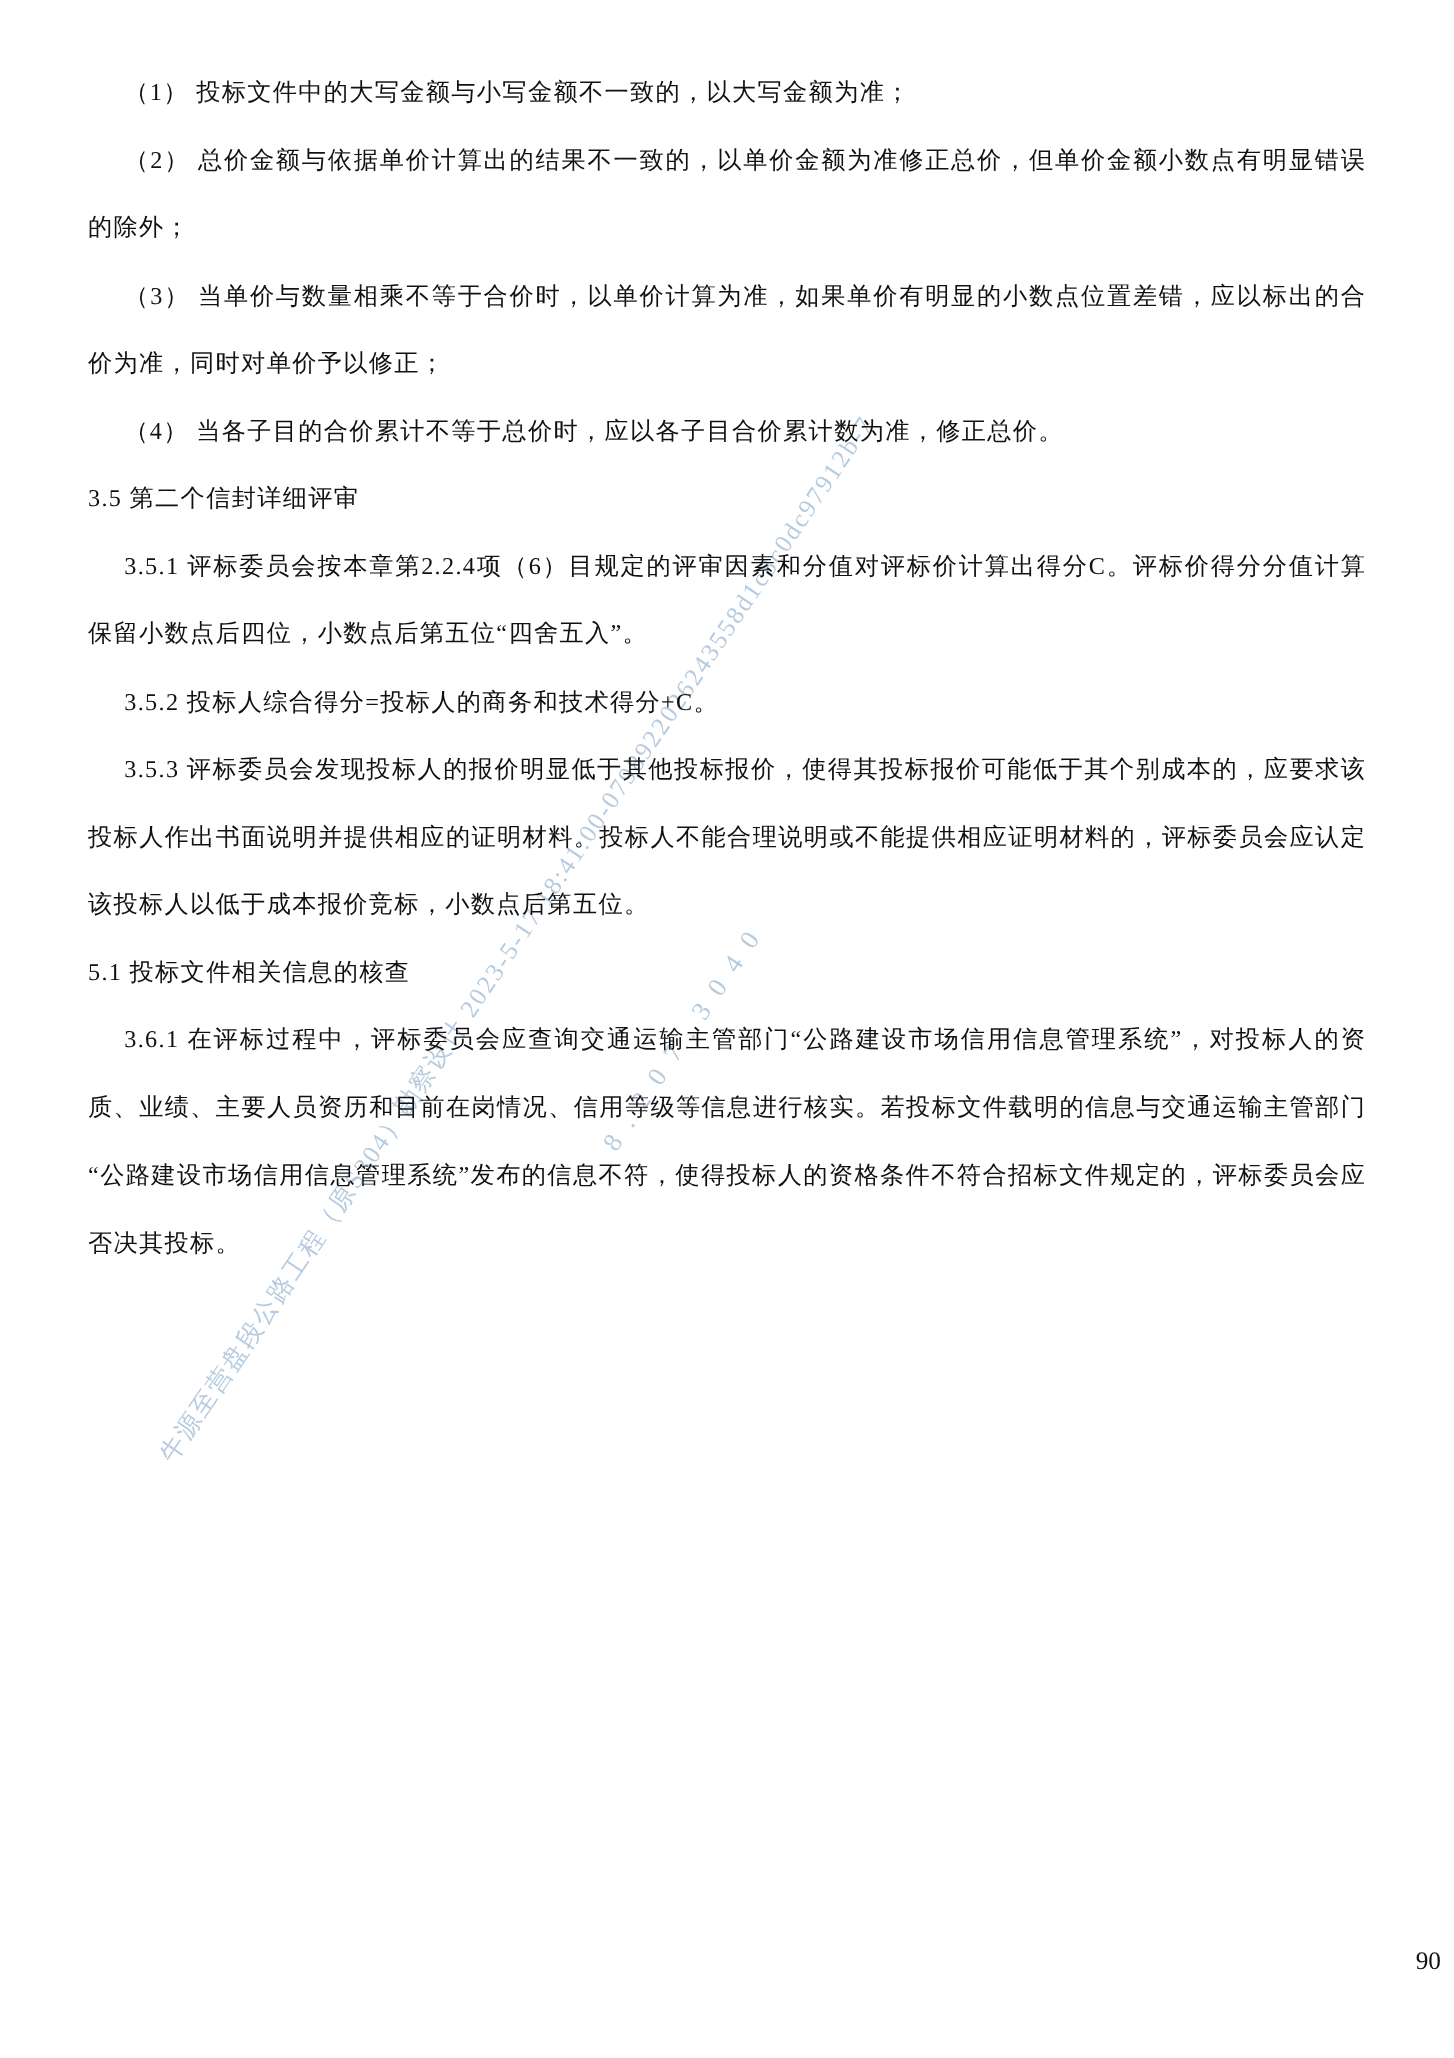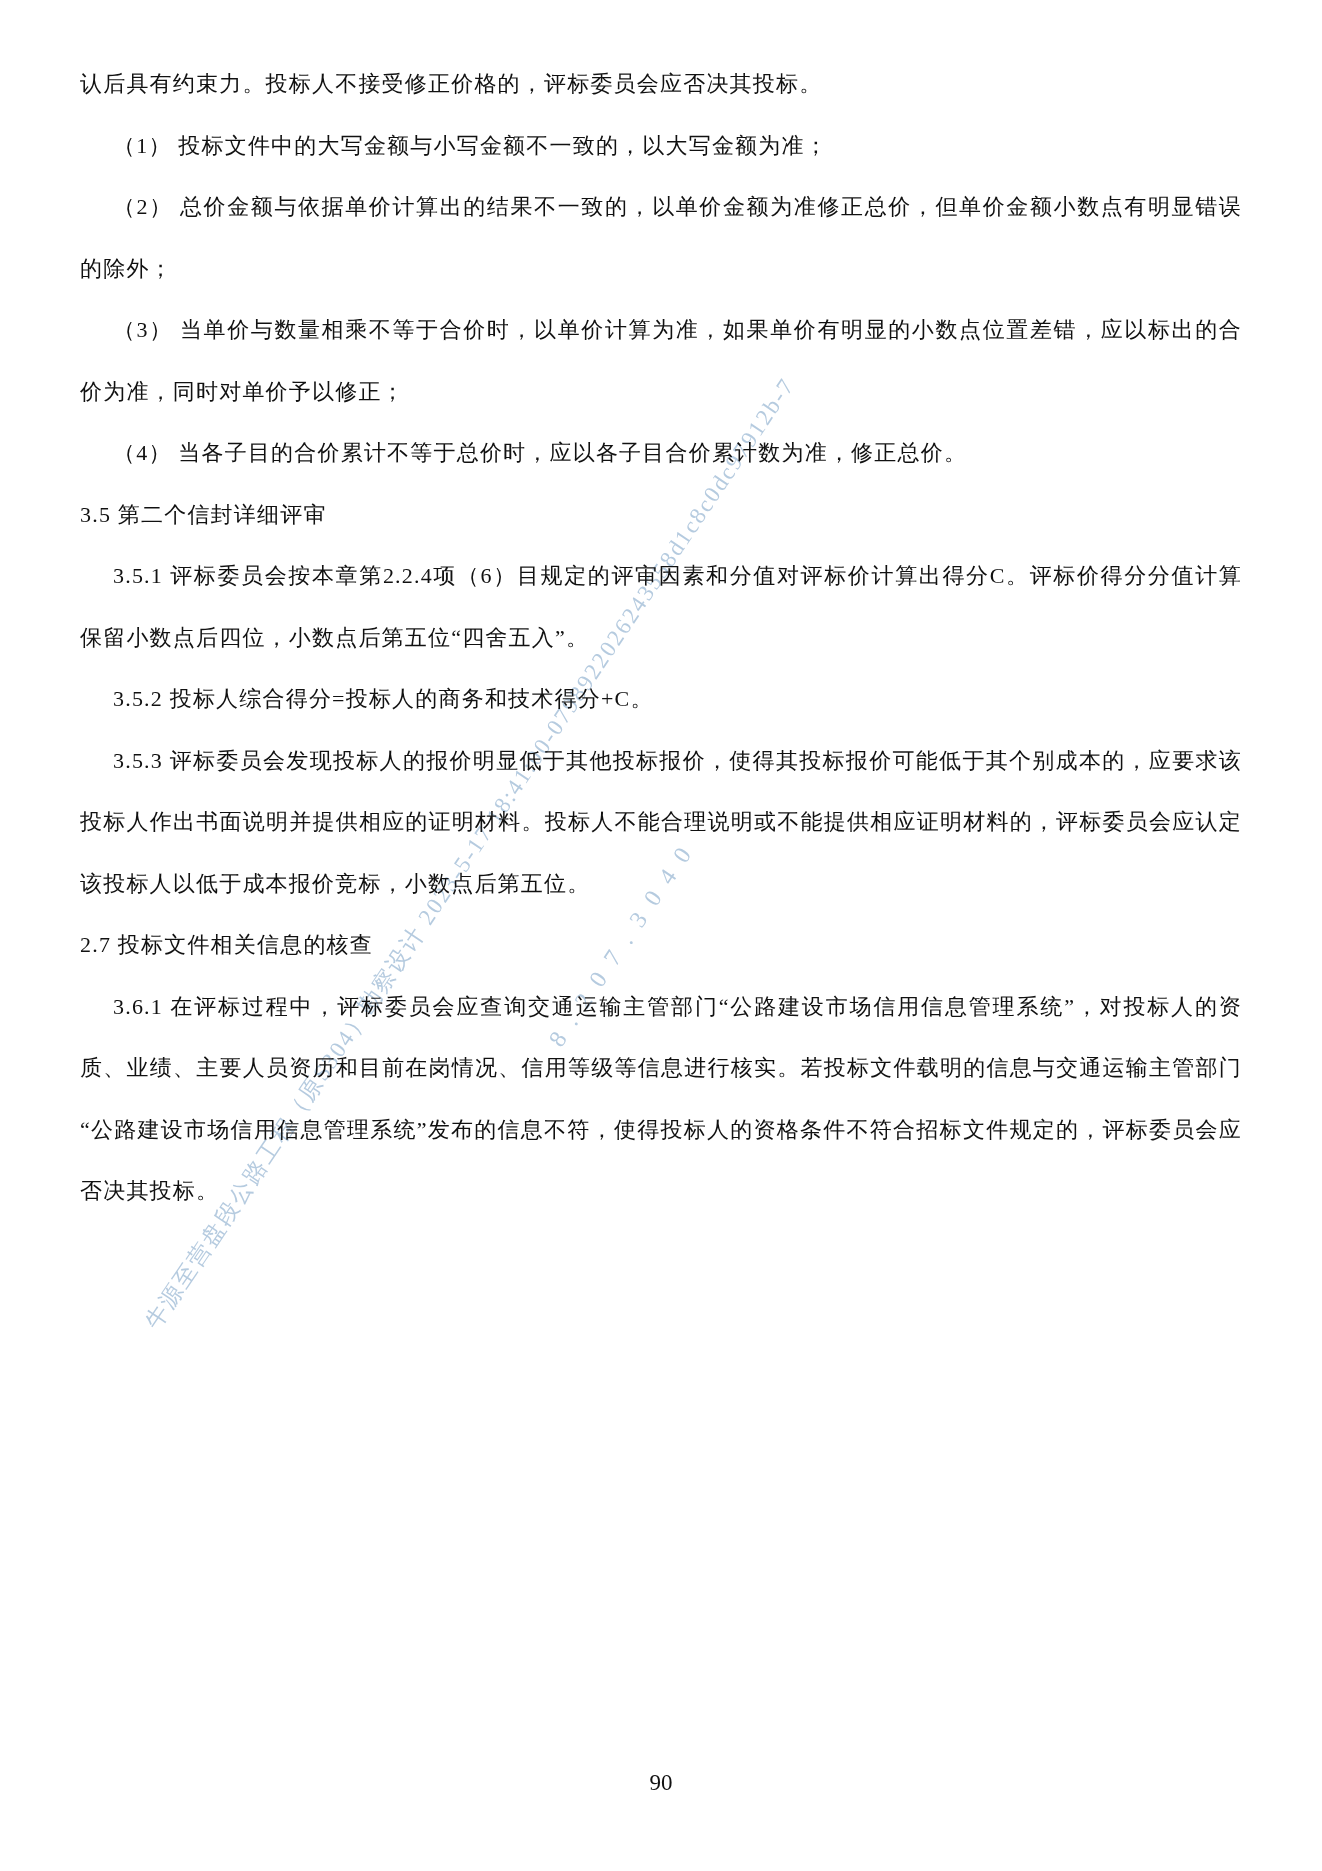--- a/index.html
+++ b/index.html
@@ -51,46 +51,45 @@
   .para {
     margin: 0;
   }
   .para.indent {
     text-indent: 1.5em;
   }
   
   .page-number {
     position: absolute;
     left: 0;
-    right: 0;
+    right: 12px;
     top: 1770px;
-    text-align: center;
+    text-align: right;
     font-size: 23px;
     z-index: 1;
   }
 </style>
 </head>
 <body>
 
 <div class="page">
 
   <div class="watermark" aria-hidden="true" style="color: rgb(169, 194, 218);">
     <div class="wm-line1">牛源至营盘段公路工程（原S304）勘察设计 2023-5-17 18:41:00-0798922026243558d1c8c0dc97912b-7</div>
     <div class="wm-line2">8.207.3040</div>
   </div>
 
   <div class="body-text">
-      <div class="para">认后具有约束力。投标人不接受修正价格的，评标委员会应否决其投标。</div>
       <div class="para indent">（1） 投标文件中的大写金额与小写金额不一致的，以大写金额为准；</div>
       <div class="para indent">（2） 总价金额与依据单价计算出的结果不一致的，以单价金额为准修正总价，但单价金额小数点有明显错误的除外；</div>
       <div class="para indent">（3） 当单价与数量相乘不等于合价时，以单价计算为准，如果单价有明显的小数点位置差错，应以标出的合价为准，同时对单价予以修正；</div>
       <div class="para indent">（4） 当各子目的合价累计不等于总价时，应以各子目合价累计数为准，修正总价。</div>
       <div class="para">3.5 第二个信封详细评审</div>
       <div class="para indent">3.5.1 评标委员会按本章第2.2.4项（6）目规定的评审因素和分值对评标价计算出得分C。评标价得分分值计算保留小数点后四位，小数点后第五位“四舍五入”。</div>
       <div class="para indent">3.5.2 投标人综合得分=投标人的商务和技术得分+C。</div>
       <div class="para indent">3.5.3 评标委员会发现投标人的报价明显低于其他投标报价，使得其投标报价可能低于其个别成本的，应要求该投标人作出书面说明并提供相应的证明材料。投标人不能合理说明或不能提供相应证明材料的，评标委员会应认定该投标人以低于成本报价竞标，小数点后第五位。</div>
-      <div class="para">2.7 投标文件相关信息的核查</div>
+      <div class="para">5.1 投标文件相关信息的核查</div>
       <div class="para indent">3.6.1 在评标过程中，评标委员会应查询交通运输主管部门“公路建设市场信用信息管理系统”，对投标人的资质、业绩、主要人员资历和目前在岗情况、信用等级等信息进行核实。若投标文件载明的信息与交通运输主管部门“公路建设市场信用信息管理系统”发布的信息不符，使得投标人的资格条件不符合招标文件规定的，评标委员会应否决其投标。</div>
     </div>
 
   <div class="page-number">90</div>
 
 </div>
 
 </body></html>

